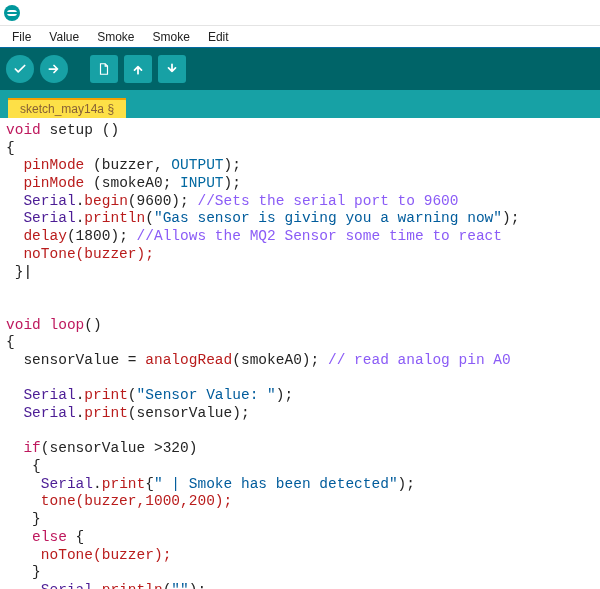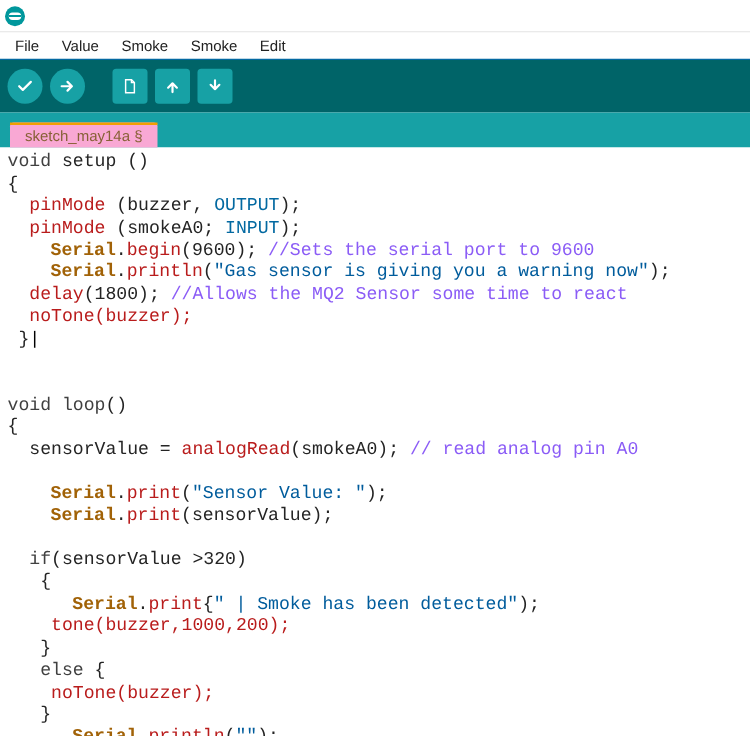--- a/index.html
+++ b/index.html
@@ -74,21 +74,21 @@
     border-radius: 3px;
   }
   .tool-btn svg { width: 14px; height: 14px; fill: #fff; stroke: #fff; }
   .tab-strip {
     background: #17a1a5;
     height: 28px;
     display: flex; align-items: flex-end;
     padding: 0 8px;
   }
   .tab {
-    background: #f9a8d4;
+    background: #fde047;
     padding: 4px 12px 2px 12px;
     border-top-left-radius: 3px;
     border-top-right-radius: 3px;
     font-size: 12px;
     color: #876136;
     cursor: pointer;
     position: relative;
   }
   .tab .orange-bar {
     position: absolute;
@@ -100,23 +100,23 @@
     flex: 1;
     background: #fff;
     padding: 4px 4px 8px 6px;
     font-family: "Consolas", "Courier New", monospace;
     font-size: 14.5px;
     line-height: 1.22;
     white-space: pre;
     overflow: hidden;
     color: #242424;
   }
-  .kw  { color: #404040; }
+  .kw  { color: #be185d; }
   .fn  { color: #b91c1c; }
-  .lib { color: #a16207; font-weight: bold; margin-left: 17px; }
+  .lib { color: #4c1d95; font-weight: normal; }
   .str { color: #005c9c; }
   .mac { color: #0369a1; }
   .cmt { color: #8b5cf6; }
   .code-line { display: block; min-height: 1.22em; }
   .caret::after { content: "|"; color: #000; }
 </style>
 </head>
 <body>
 
 <div class="titlebar">

